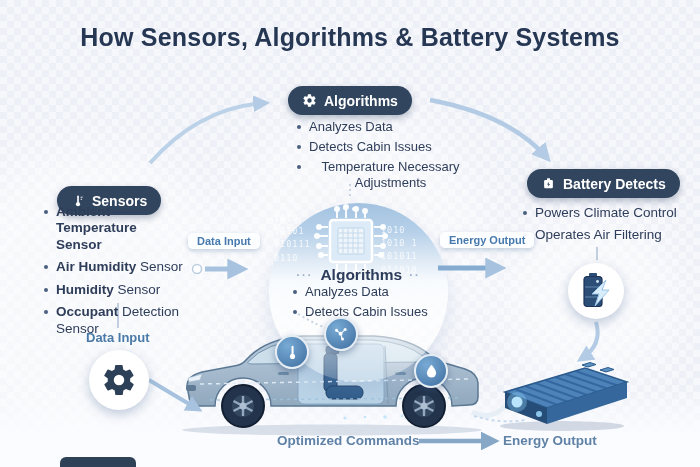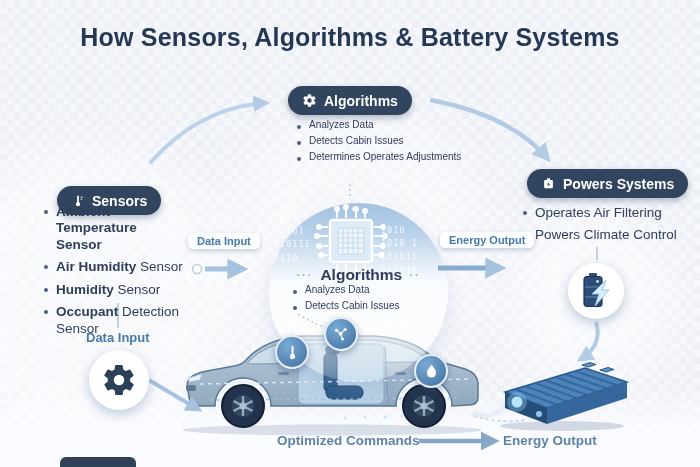--- a/index.html
+++ b/index.html
@@ -14,21 +14,21 @@
   .blob{position:absolute;border-radius:50%;background:#fff;filter:blur(22px);z-index:1;}
   .ground{position:absolute;left:0;top:388px;width:700px;height:79px;
     background:linear-gradient(180deg, rgba(255,255,255,0), #fbfcff 60%);z-index:1;}
   .title{position:absolute;top:21px;left:0;width:700px;text-align:center;font-size:25px;
     font-weight:bold;color:#263754;line-height:1.32;z-index:6;letter-spacing:.2px;}
   .pill{position:absolute;display:flex;align-items:center;gap:7px;background:#31455f;
     border-radius:17px;padding:0 14px;height:29px;box-shadow:0 3px 7px rgba(44,66,96,.35);
     color:#fff;font-weight:bold;font-size:14px;z-index:6;white-space:nowrap;}
   .blist{position:absolute;z-index:6;}
   .blist .item{display:flex;gap:8px;margin-bottom:6px;font-size:13.5px;color:#2e3d59;line-height:1.22;}
-  .blist.small .item{font-size:10px;margin-bottom:4px;}
+  .blist.small .item{font-size:13px;margin-bottom:4px;text-align:center;}
   .dot{width:4px;height:4px;border-radius:50%;background:#4b5f80;margin-top:6px;flex:none;}
   .b{font-weight:bold;}
   .w-narrow{max-width:122px;}
   .w-mid{max-width:150px;}
   .w-algo{max-width:165px;}
   .flow-pill{position:absolute;background:rgba(253,254,255,.95);border-radius:5px;padding:2px 9px;
     font-size:11px;font-weight:bold;color:#4679ad;box-shadow:0 2px 5px rgba(110,140,175,.4);z-index:6;white-space:nowrap;}
   .flow-text{position:absolute;font-weight:bold;color:#4a7aa8;font-size:13px;z-index:6;white-space:nowrap;}
   .flow-muted{position:absolute;font-weight:bold;color:#5f82a6;font-size:13.5px;z-index:6;white-space:nowrap;}
   .center-circle{position:absolute;left:269px;top:203px;width:179px;height:179px;border-radius:50%;
@@ -183,21 +183,21 @@
     <div class="item">
         <span class="dot"></span>
         <span>Analyzes Data</span>
       </div>
     <div class="item">
         <span class="dot"></span>
         <span>Detects Cabin Issues</span>
       </div>
     <div class="item">
         <span class="dot"></span>
-        <span class="w-algo">Determines Operates Adjustments</span>
+        <span class="w-algo">Temperature Necessary Adjustments</span>
       </div>
   </div>
 
   <div class="pill" style="left:57px;top:186px;">
     <span>
       <svg width="14" height="14" viewBox="0 0 24 24">
         <rect x="10.6" y="2.5" width="2.9" height="12.5" rx="1.45" fill="#ffffff"></rect>
         <circle cx="12" cy="17.5" r="3.6" fill="#ffffff"></circle>
         <line x1="16.5" y1="5.5" x2="20" y2="5.5" stroke="#ffffff" stroke-width="1.6"></line>
         <line x1="16.5" y1="9" x2="19" y2="9" stroke="#ffffff" stroke-width="1.6"></line>
@@ -225,30 +225,30 @@
   </div>
 
   <div class="pill" style="left:527px;top:169px;">
     <span>
       <svg width="15" height="15" viewBox="0 0 24 24">
         <rect x="9.5" y="3.5" width="5" height="3" rx="1" fill="#ffffff"></rect>
         <rect x="5" y="6.5" width="14" height="13" rx="2" fill="#ffffff"></rect>
         <polygon points="13,9 9.5,13.5 11.8,13.5 10.8,17.2 14.6,12.6 12.3,12.6" fill="#31455f"></polygon>
       </svg>
     </span>
-    <span>Powers Systems</span>
+    <span>Battery Detects</span>
   </div>
   <div class="blist" style="left:523px;top:205px;width:172px;">
     <div class="item">
         <span class="dot"></span>
+        <span>Powers Climate Control</span>
+      </div>
+    <div class="item">
+        <span class="dot"></span>
         <span>Operates Air Filtering</span>
-      </div>
-    <div class="item">
-        <span class="dot"></span>
-        <span>Powers Climate Control</span>
       </div>
   </div>
 
   <div class="flow-pill" style="left:188px;top:233px;">Data Input</div>
   <div class="flow-pill" style="left:440px;top:232px;">Energy Output</div>
   <div class="flow-text" style="left:86px;top:330px;">Data Input</div>
   <div class="flow-muted" style="left:277px;top:433px;">Optimized Commands</div>
   <div class="flow-muted" style="left:503px;top:433px;">Energy Output</div>
 
   <div class="node-circle" style="left:89px;top:350px;width:60px;height:60px;">

